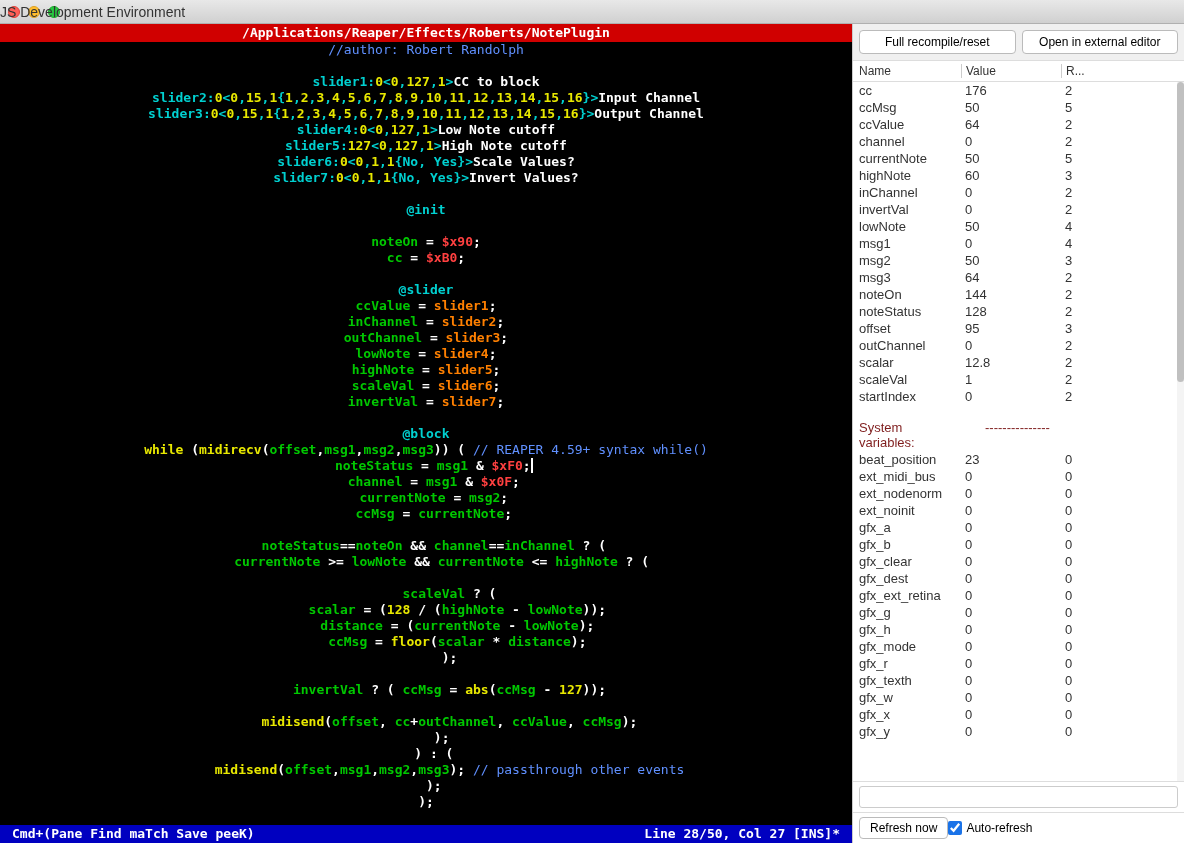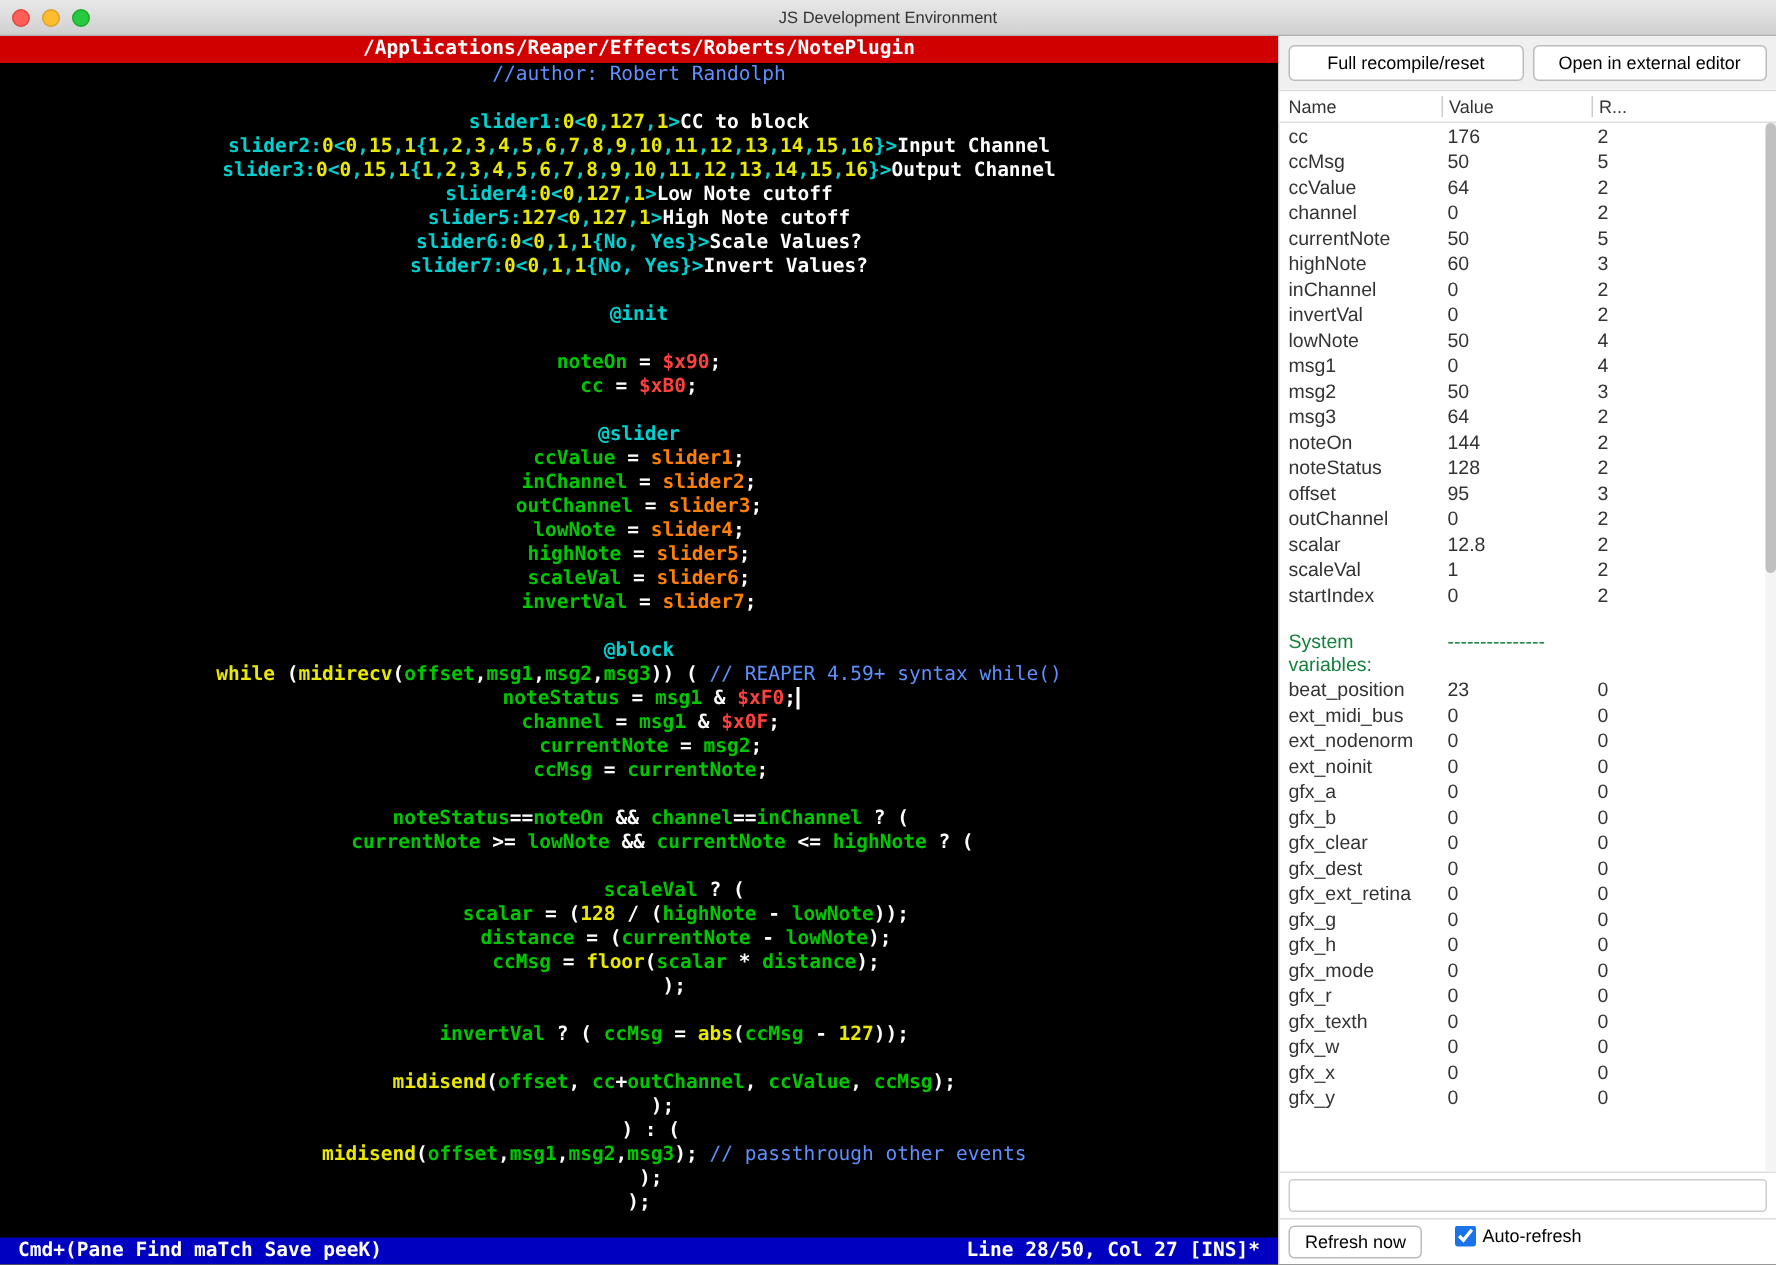--- a/index.html
+++ b/index.html
@@ -22,22 +22,22 @@
   position: relative;
 }
 .traffic { display: flex; gap: 8px; }
 .dot { width: 12px; height: 12px; border-radius: 50%; }
 .dot.red { background: #ff5f56; border: 0.5px solid #e0443e; }
 .dot.yellow { background: #ffbd2e; border: 0.5px solid #dea123; }
 .dot.green { background: #27c93f; border: 0.5px solid #1aab29; }
 .wintitle {
   position: absolute;
   left: 0; right: 0;
-  text-align: center;
-  font-size: 11px;
+  text-align: left;
+  font-size: 14px;
   color: #333;
   pointer-events: none;
 }
 .main { flex: 1; display: flex; overflow: hidden; }
 .editor {
   flex: 1;
   background: #000;
   display: flex;
   flex-direction: column;
   font-family: "Menlo", "Monaco", monospace;
@@ -121,21 +121,21 @@
 .vhead .col3 { flex: 1; border-left: 1px solid #ccc; padding-left: 4px; }
 .vrow {
   display: flex;
   padding: 1px 6px;
   color: #333;
   font-size: 13px;
 }
 .vrow .col1 { flex: 0 0 102px; overflow: hidden; text-overflow: ellipsis; white-space: nowrap; }
 .vrow .col2 { flex: 0 0 100px; padding-left: 4px; }
 .vrow .col3 { flex: 1; padding-left: 4px; }
-.sysvars-label { padding: 1px 6px; color: #15803d; display: flex; }
+.sysvars-label { padding: 1px 6px; color: #7f1d1d; display: flex; gap: 20px; }
 .sysvars-label .col1 { flex: 0 0 102px; }
 .sysvars-label .col2 { flex: 1; padding-left: 4px; }
 .side-scrollbar {
   position: absolute;
   right: 0;
   top: 0;
   width: 7px;
   height: 100%;
   background: #f4f4f4;
 }
@@ -154,22 +154,22 @@
 }
 .inputrow input {
   width: 100%;
   border: 1px solid #ccc;
   border-radius: 3px;
   padding: 3px;
   font-size: 12px;
 }
 .bottomrow {
   display: flex;
-  align-items: flex-start;
-  gap: 22px;
+  align-items: center;
+  gap: 0;
   padding: 4px 6px;
   border-top: 1px solid #ddd;
 }
 .bottomrow .btn { flex: 0 0 auto; padding: 3px 10px; }
 .checkbox { display: flex; align-items: center; gap: 4px; font-size: 12px; }
 .checkbox input { width: 14px; height: 14px; accent-color: #1a73e8; }
 .caret { border-right: 2px solid #fff; }
 </style>
 </head>
 <body>

